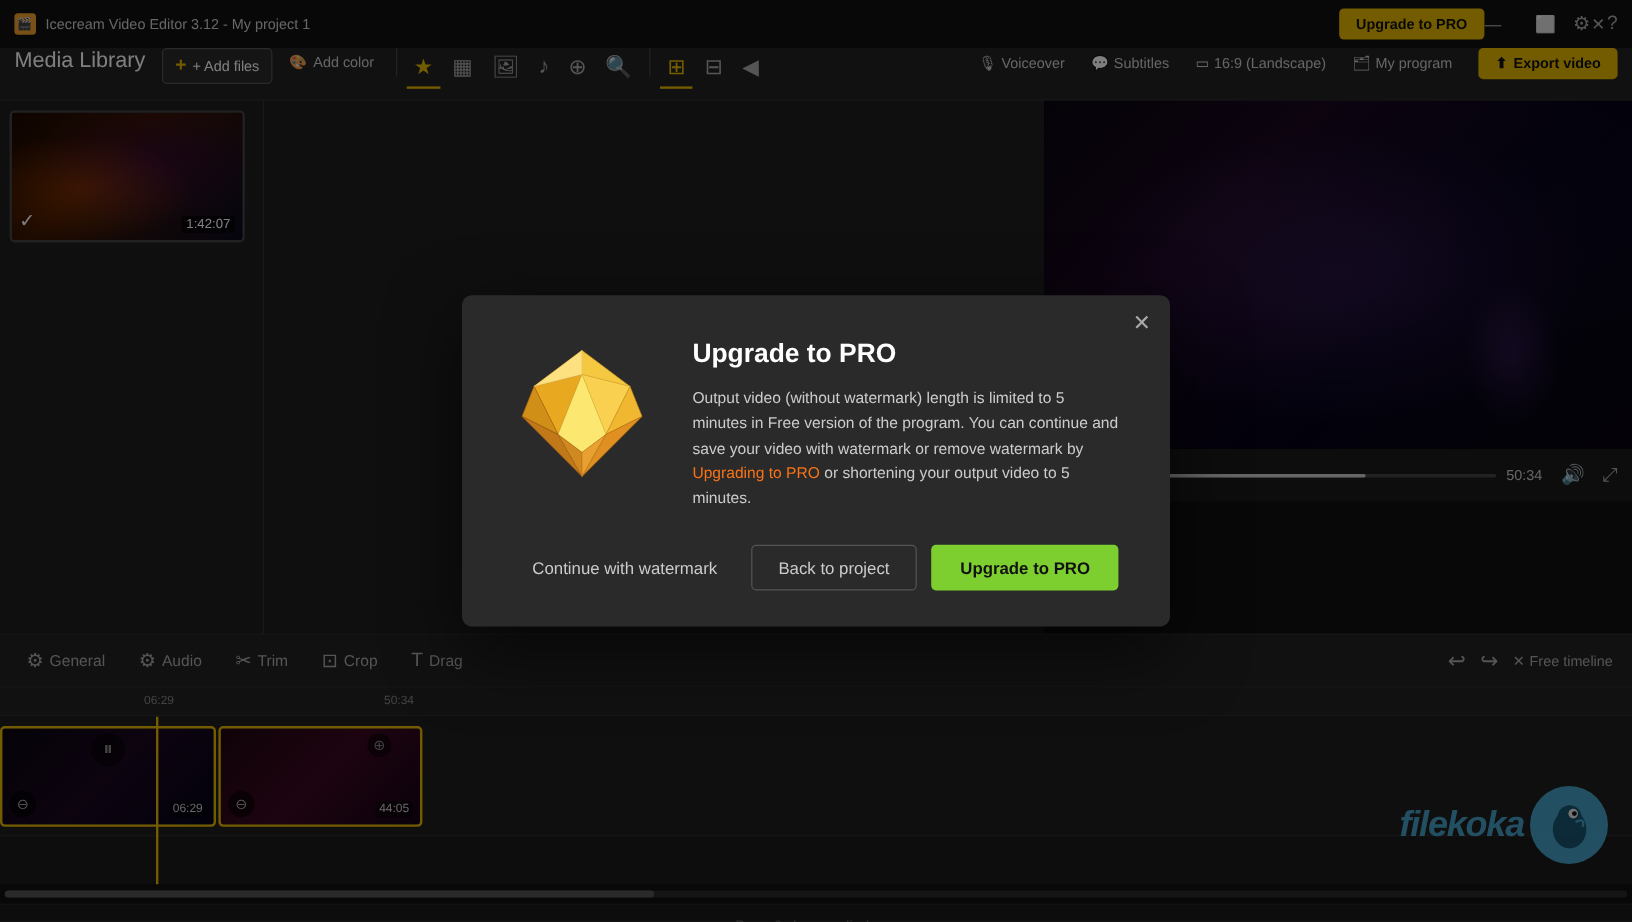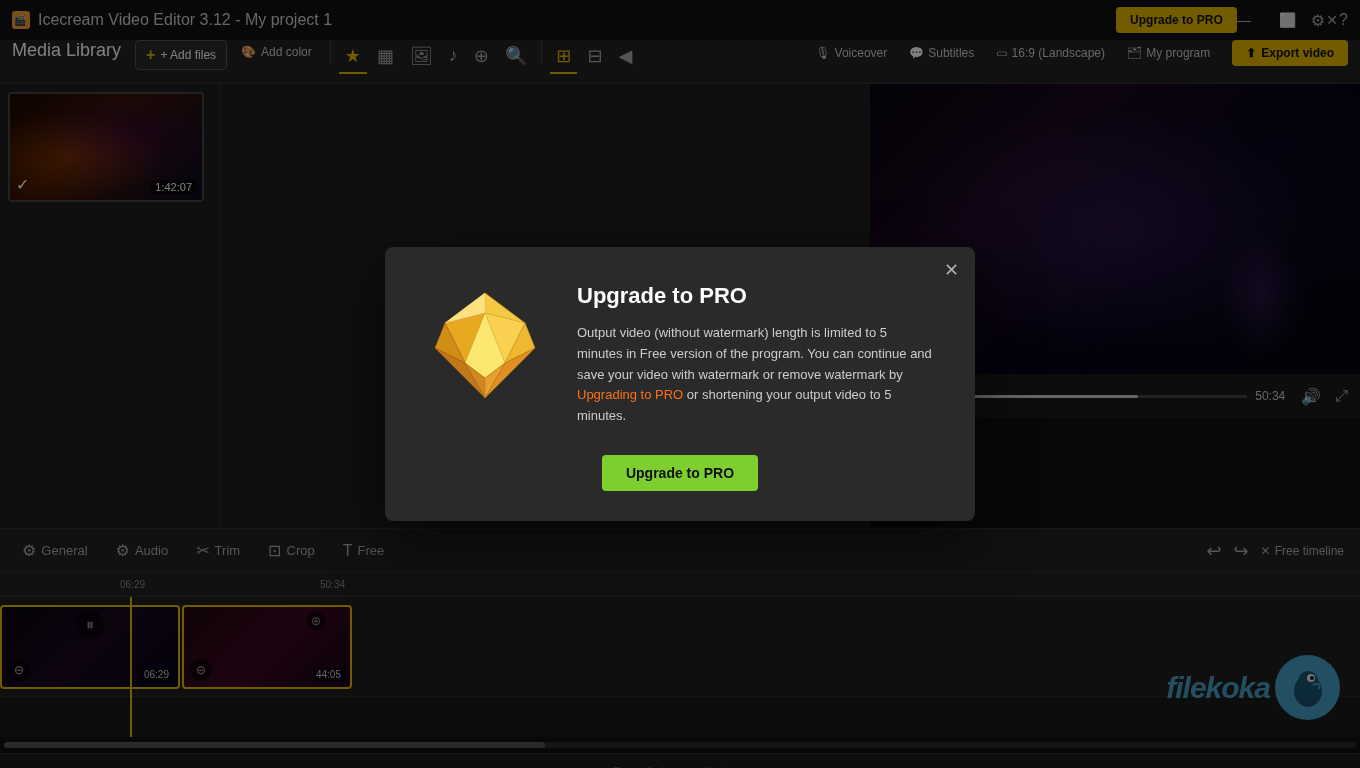--- a/index.html
+++ b/index.html
@@ -25,21 +25,21 @@
     }
     #titlebar .app-logo {
       width: 18px;
       height: 18px;
       background: #f0a030;
       border-radius: 3px;
       display: flex; align-items: center; justify-content: center;
       font-size: 10px; color: #111; font-weight: bold;
     }
     #titlebar .app-title {
-      font-size: 16px;
+      font-size: 12px;
       color: #ccc;
     }
     #titlebar .window-controls {
       position: absolute;
       right: 8px;
       display: flex;
       gap: 4px;
       align-items: center;
     }
     .win-btn {
@@ -630,21 +630,21 @@
     <div class="sub-tool">
       <span class="icon">✂</span>
       <span>Trim</span>
     </div>
     <div class="sub-tool">
       <span class="icon">⊡</span>
       <span>Crop</span>
     </div>
     <div class="sub-tool">
       <span class="icon">T</span>
-      <span>Free</span>
+      <span>Drag</span>
     </div>
     <div class="timeline-actions">
       <button class="timeline-action-btn">↩</button>
       <button class="timeline-action-btn">↪</button>
       <button class="clear-timeline-btn">
         <span>✕</span>
         <span>Free timeline</span>
       </button>
     </div>
   </div>
@@ -727,16 +727,18 @@
         </svg>
       </div>
       <div class="modal-text-area">
         <h2 class="modal-title">Upgrade to PRO</h2>
         <p class="modal-body">
           <span>Output video (without watermark) length is limited to 5 minutes in Free version of the program. You can continue and save your video with watermark or remove watermark by </span><span class="highlight">Upgrading to PRO</span><span> or shortening your output video to 5 minutes.</span>
         </p>
       </div>
     </div>
     <div class="modal-buttons">
+      <button class="btn-watermark">Continue with watermark</button>
+      <button class="btn-back">Back to project</button>
       <button class="btn-upgrade">Upgrade to PRO</button>
     </div>
   </div>
 </div>
 
 </body></html>

